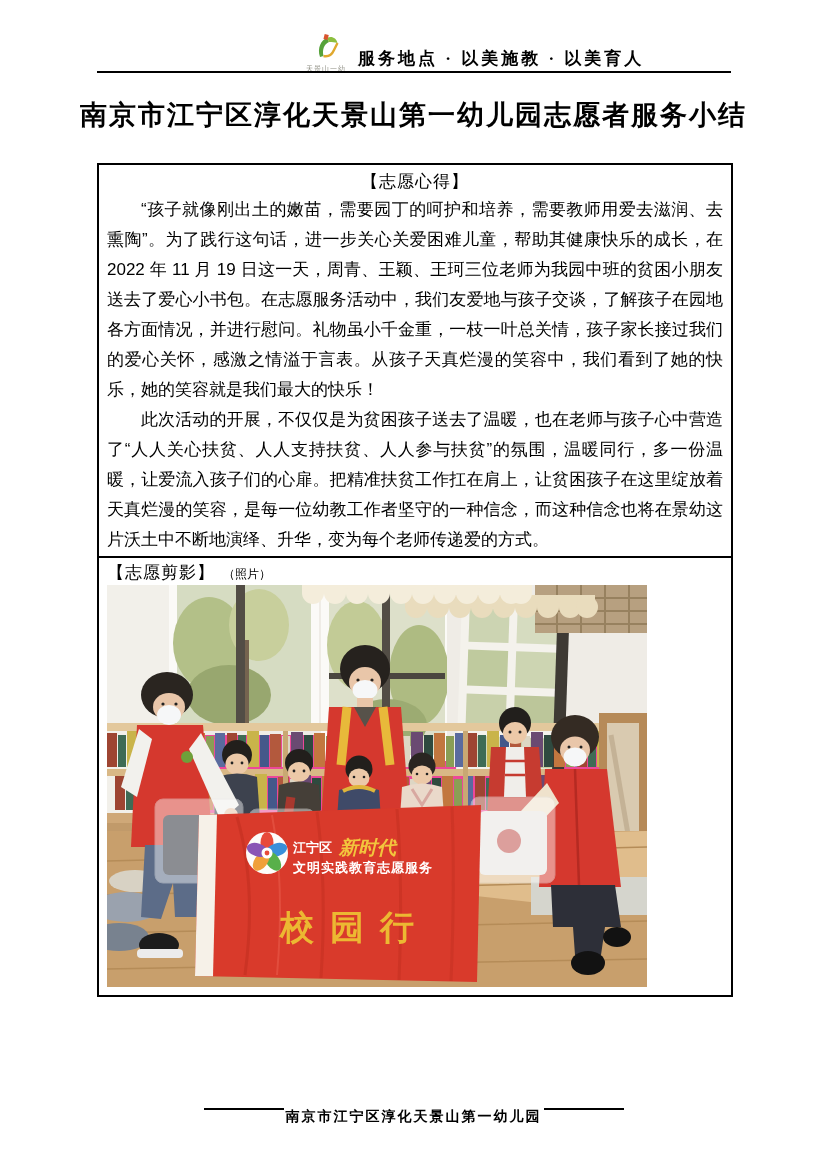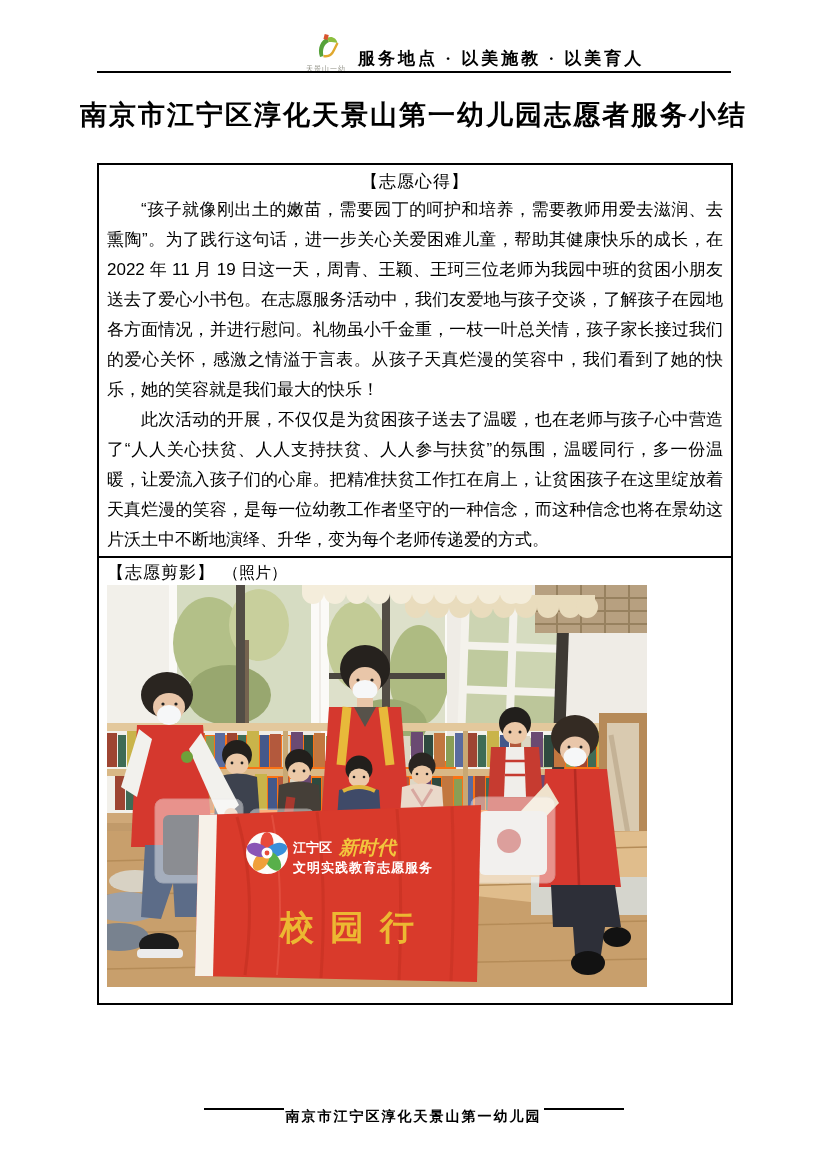--- a/index.html
+++ b/index.html
@@ -21,24 +21,24 @@
   .info-table tr.meta-row { height:33px; }
   td.lbl { text-align:center; letter-spacing:1px; }
   td.val { text-align:left; }
   td.val.center { text-align:center; letter-spacing:0; }
 
   .section-cell { vertical-align:top !important; padding:4px 8px !important; }
   .section-heading { font-size:17px; letter-spacing:1px; height:26px; line-height:26px;text-align:center; }
   .section-body { height:357px; overflow:hidden; }
   .body-para { font-size:17px; line-height:30px; text-align:justify; text-indent:2em; margin:0; }
 
-  .photo-cell { vertical-align:top !important; padding:2px 8px 16px !important; }
+  .photo-cell { vertical-align:top !important; padding:2px 8px 8px !important; }
   .photo-heading-row { display:flex; align-items:baseline; gap:8px; height:24px; }
-  .photo-note { font-size:16px; }
-  .photo-frame { width:540px; height:402px; margin-top:1px; overflow:hidden; background:#f97316;font-family:Liberation Serif, serif; }
+  .photo-note { font-size:12px; }
+  .photo-frame { width:540px; height:402px; margin-top:1px; overflow:hidden; background:#ec4899;font-family:Liberation Serif, serif; }
   .photo-frame svg { display:block; }
 
   
   .doc-footer { position:absolute; left:0; top:1108px; width:100%; display:flex; justify-content:center; }
   .footer-line { width:80px; height:2px; background:#000; }
   .footer-text { font-family:"Liberation Serif", serif; font-weight:bold; font-size:14px; letter-spacing:2px; padding:0 2px; white-space:nowrap; }
 </style>
 </head>
 <body>
 

